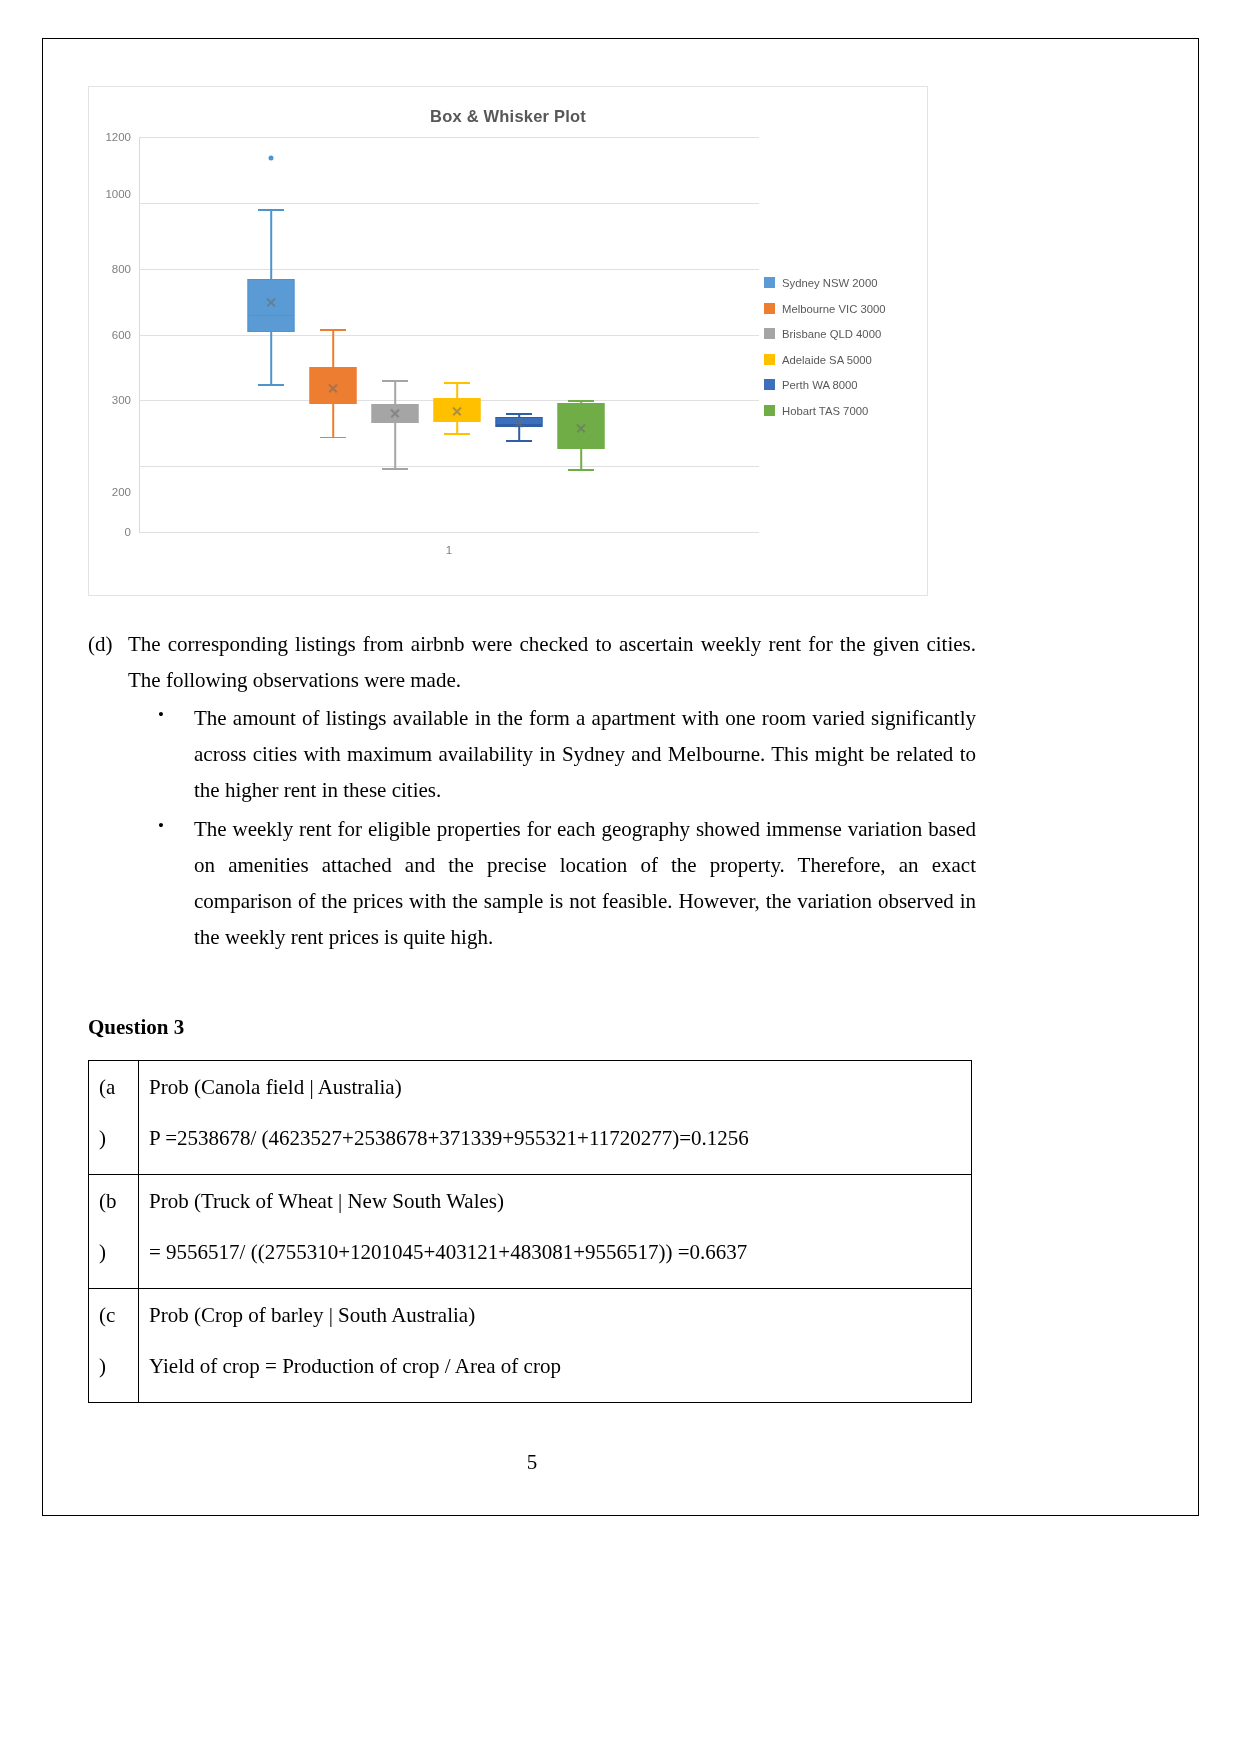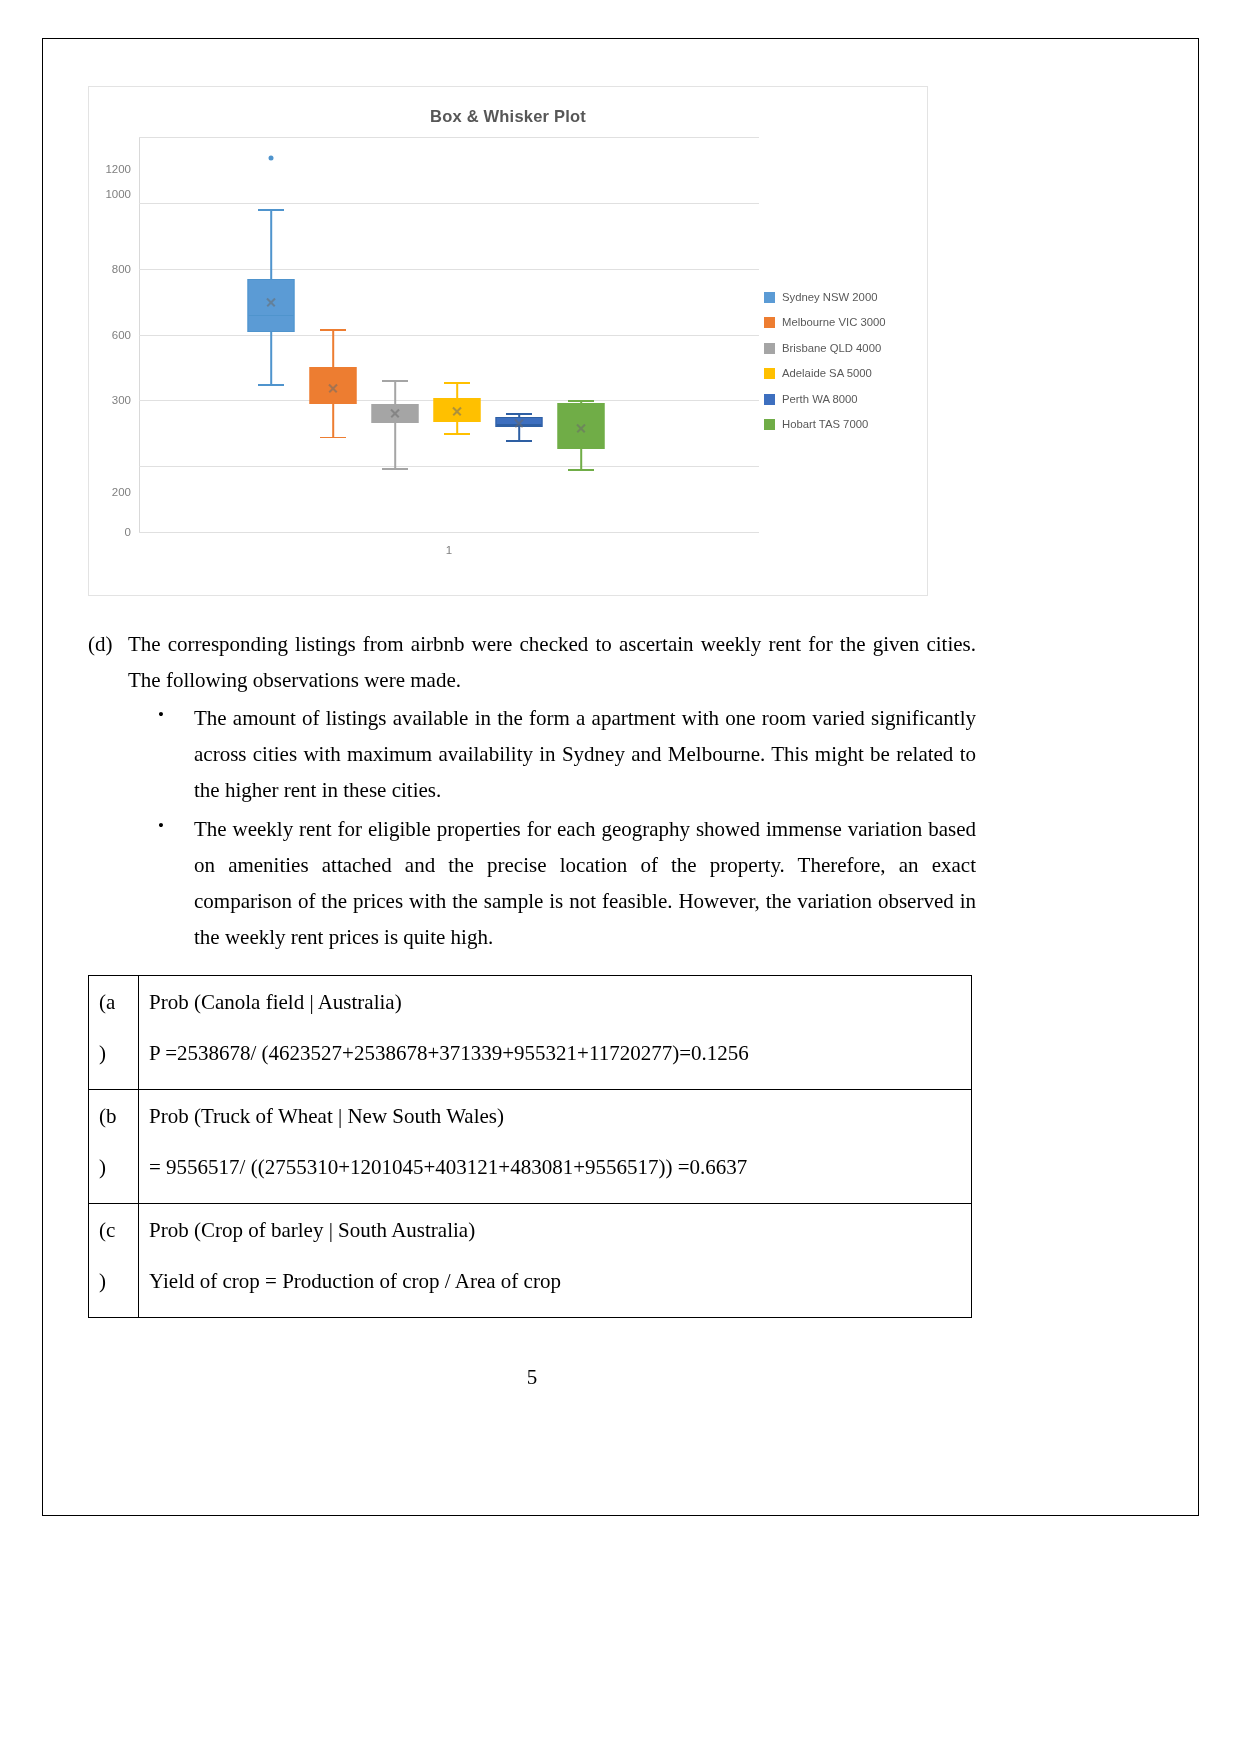--- a/index.html
+++ b/index.html
@@ -132,21 +132,21 @@
   }
   
   .legend {
     position:absolute;
     right:18px;
     top:190px;
     width:145px;
   }
   .legend-item {
     display:flex;
-    align-items:flex-end;
+    align-items:flex-start;
     height:25.5px;
   }
   .legend-swatch {
     width:11px; height:11px;
     margin-right:7px;
     flex:0 0 auto;
   }
   .legend-label {
     font-family:"Liberation Sans", sans-serif;
     font-size:11.3px;
@@ -237,21 +237,21 @@
           <div class="ytick" style="top: 329.167px; margin-top: 26px;">200</div>
           <div class="gridline" style="top: 263.333px;"></div>
           <div class="ytick" style="top: 263.333px;">300</div>
           <div class="gridline" style="top: 197.5px;"></div>
           <div class="ytick" style="top: 197.5px;">600</div>
           <div class="gridline" style="top: 131.667px;"></div>
           <div class="ytick" style="top: 131.667px;">800</div>
           <div class="gridline" style="top: 65.8333px;"></div>
           <div class="ytick" style="top: 57px;">1000</div>
           <div class="gridline" style="top: 0px;"></div>
-          <div class="ytick" style="top: 0px; margin-top: 32px;">1200</div>
+          <div class="ytick" style="top: 0px;">1200</div>
           <div class="series" style="left: 101px; width: 62px;">
             <div class="whisker-v" style="top: 71.7583px; height: 69.7833px; background: rgb(79, 148, 205);"></div>
             <div class="whisker-cap" style="top: 71.7583px; background: rgb(79, 148, 205);"></div>
             <div class="whisker-v" style="top: 194.867px; height: 52.0083px; background: rgb(79, 148, 205);"></div>
             <div class="whisker-cap" style="top: 246.875px; background: rgb(79, 148, 205);"></div>
             <div class="box" style="top: 141.542px; height: 53.325px; width: 47px; background: rgb(91, 155, 213); border-color: rgb(79, 148, 205);">
               <div class="median" style="top: 35.2208px; background: rgb(79, 148, 205);"></div>
             </div>
             <div class="mean-x" style="top: 164.583px;"></div>
             <div class="outlier" style="top: 16.4583px; background: rgb(79, 148, 205);"></div>
@@ -341,20 +341,21 @@
   <div class="para-d">
     <span class="marker">(d)</span>
     <span class="body">The corresponding listings from airbnb were checked to ascertain weekly rent for the given cities. The following observations were made.</span>
   </div>
 
   <ul class="bullets" id="bullet-list">
       <li>The amount of listings available in the form a apartment with one room varied significantly across cities with maximum availability in Sydney and Melbourne. This might be related to the higher rent in these cities.</li>
       <li>The weekly rent for eligible properties for each geography showed immense variation based on amenities attached and the precise location of the property. Therefore, an exact comparison of the prices with the sample is not feasible. However, the variation observed in the weekly rent prices is quite high.</li>
     </ul>
 
+  <div class="q3-title">Question 3</div>
 
   <table class="q3">
     <tbody id="q3-body">
         <tr>
           <td class="labelcell">
             <span class="cell-line">(a</span>
             <span class="cell-line spaced">)</span>
           </td>
           <td class="contentcell">
             <span class="cell-line">Prob (Canola field | Australia)</span>

